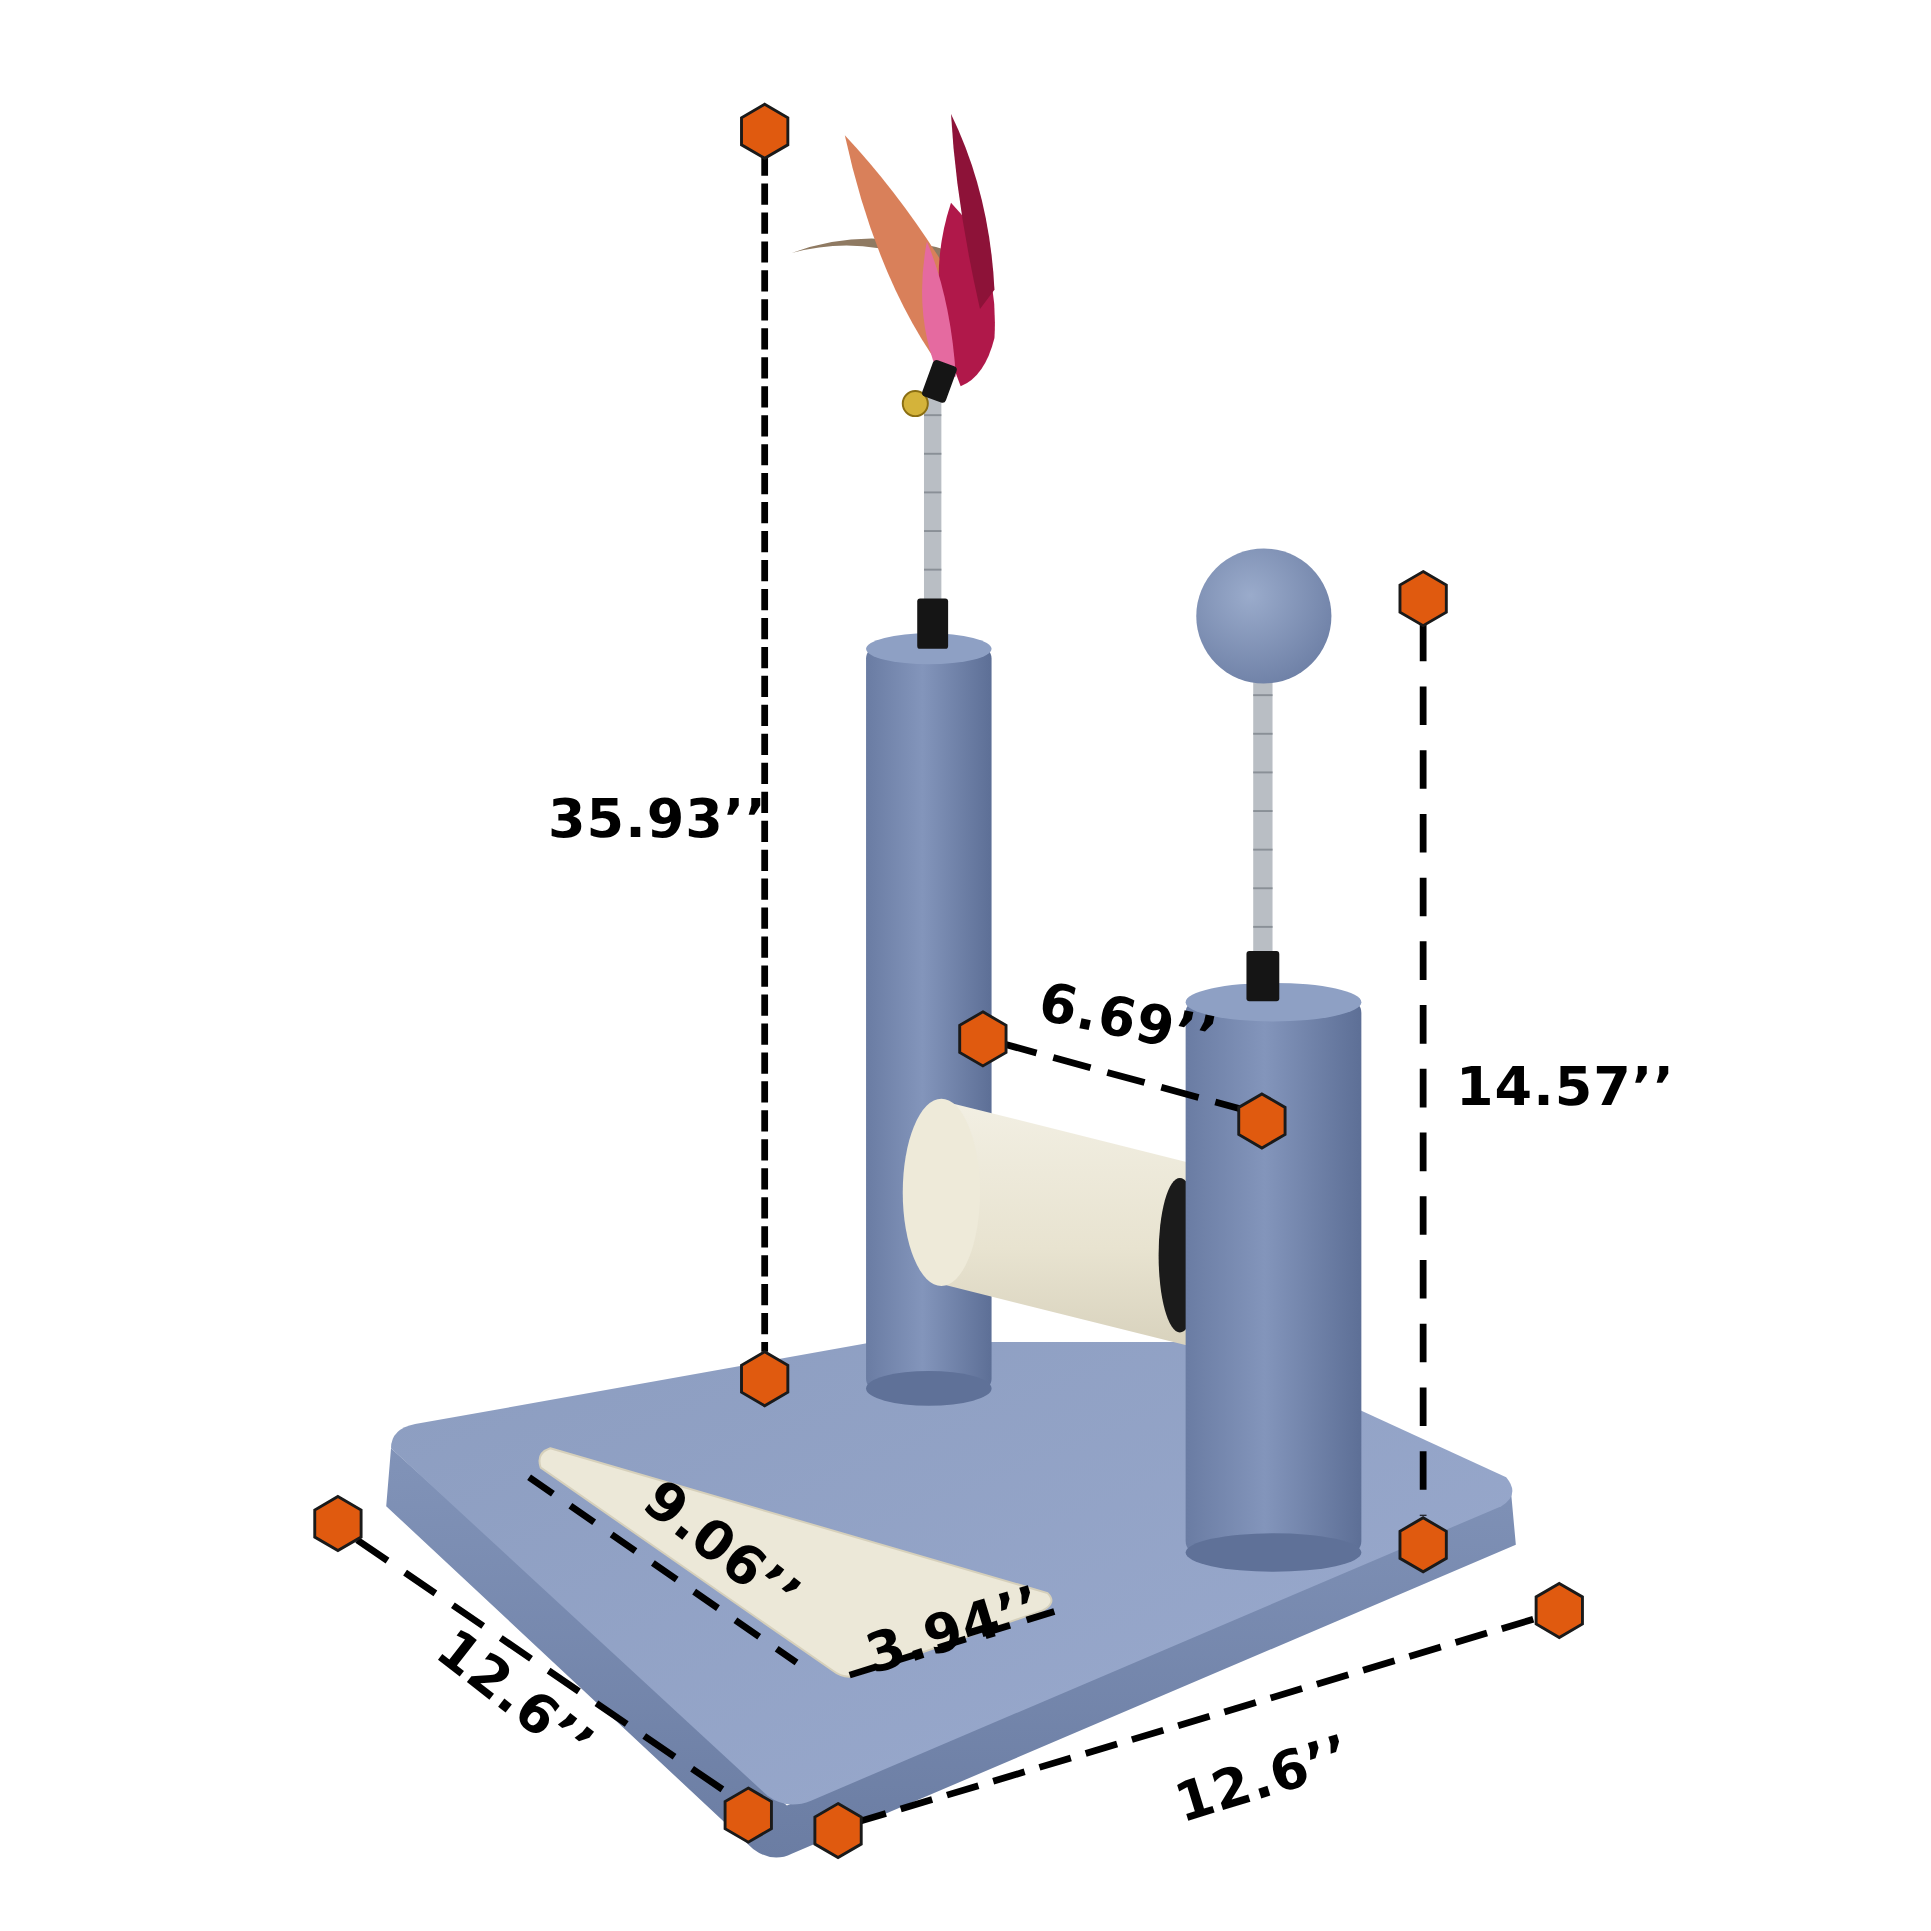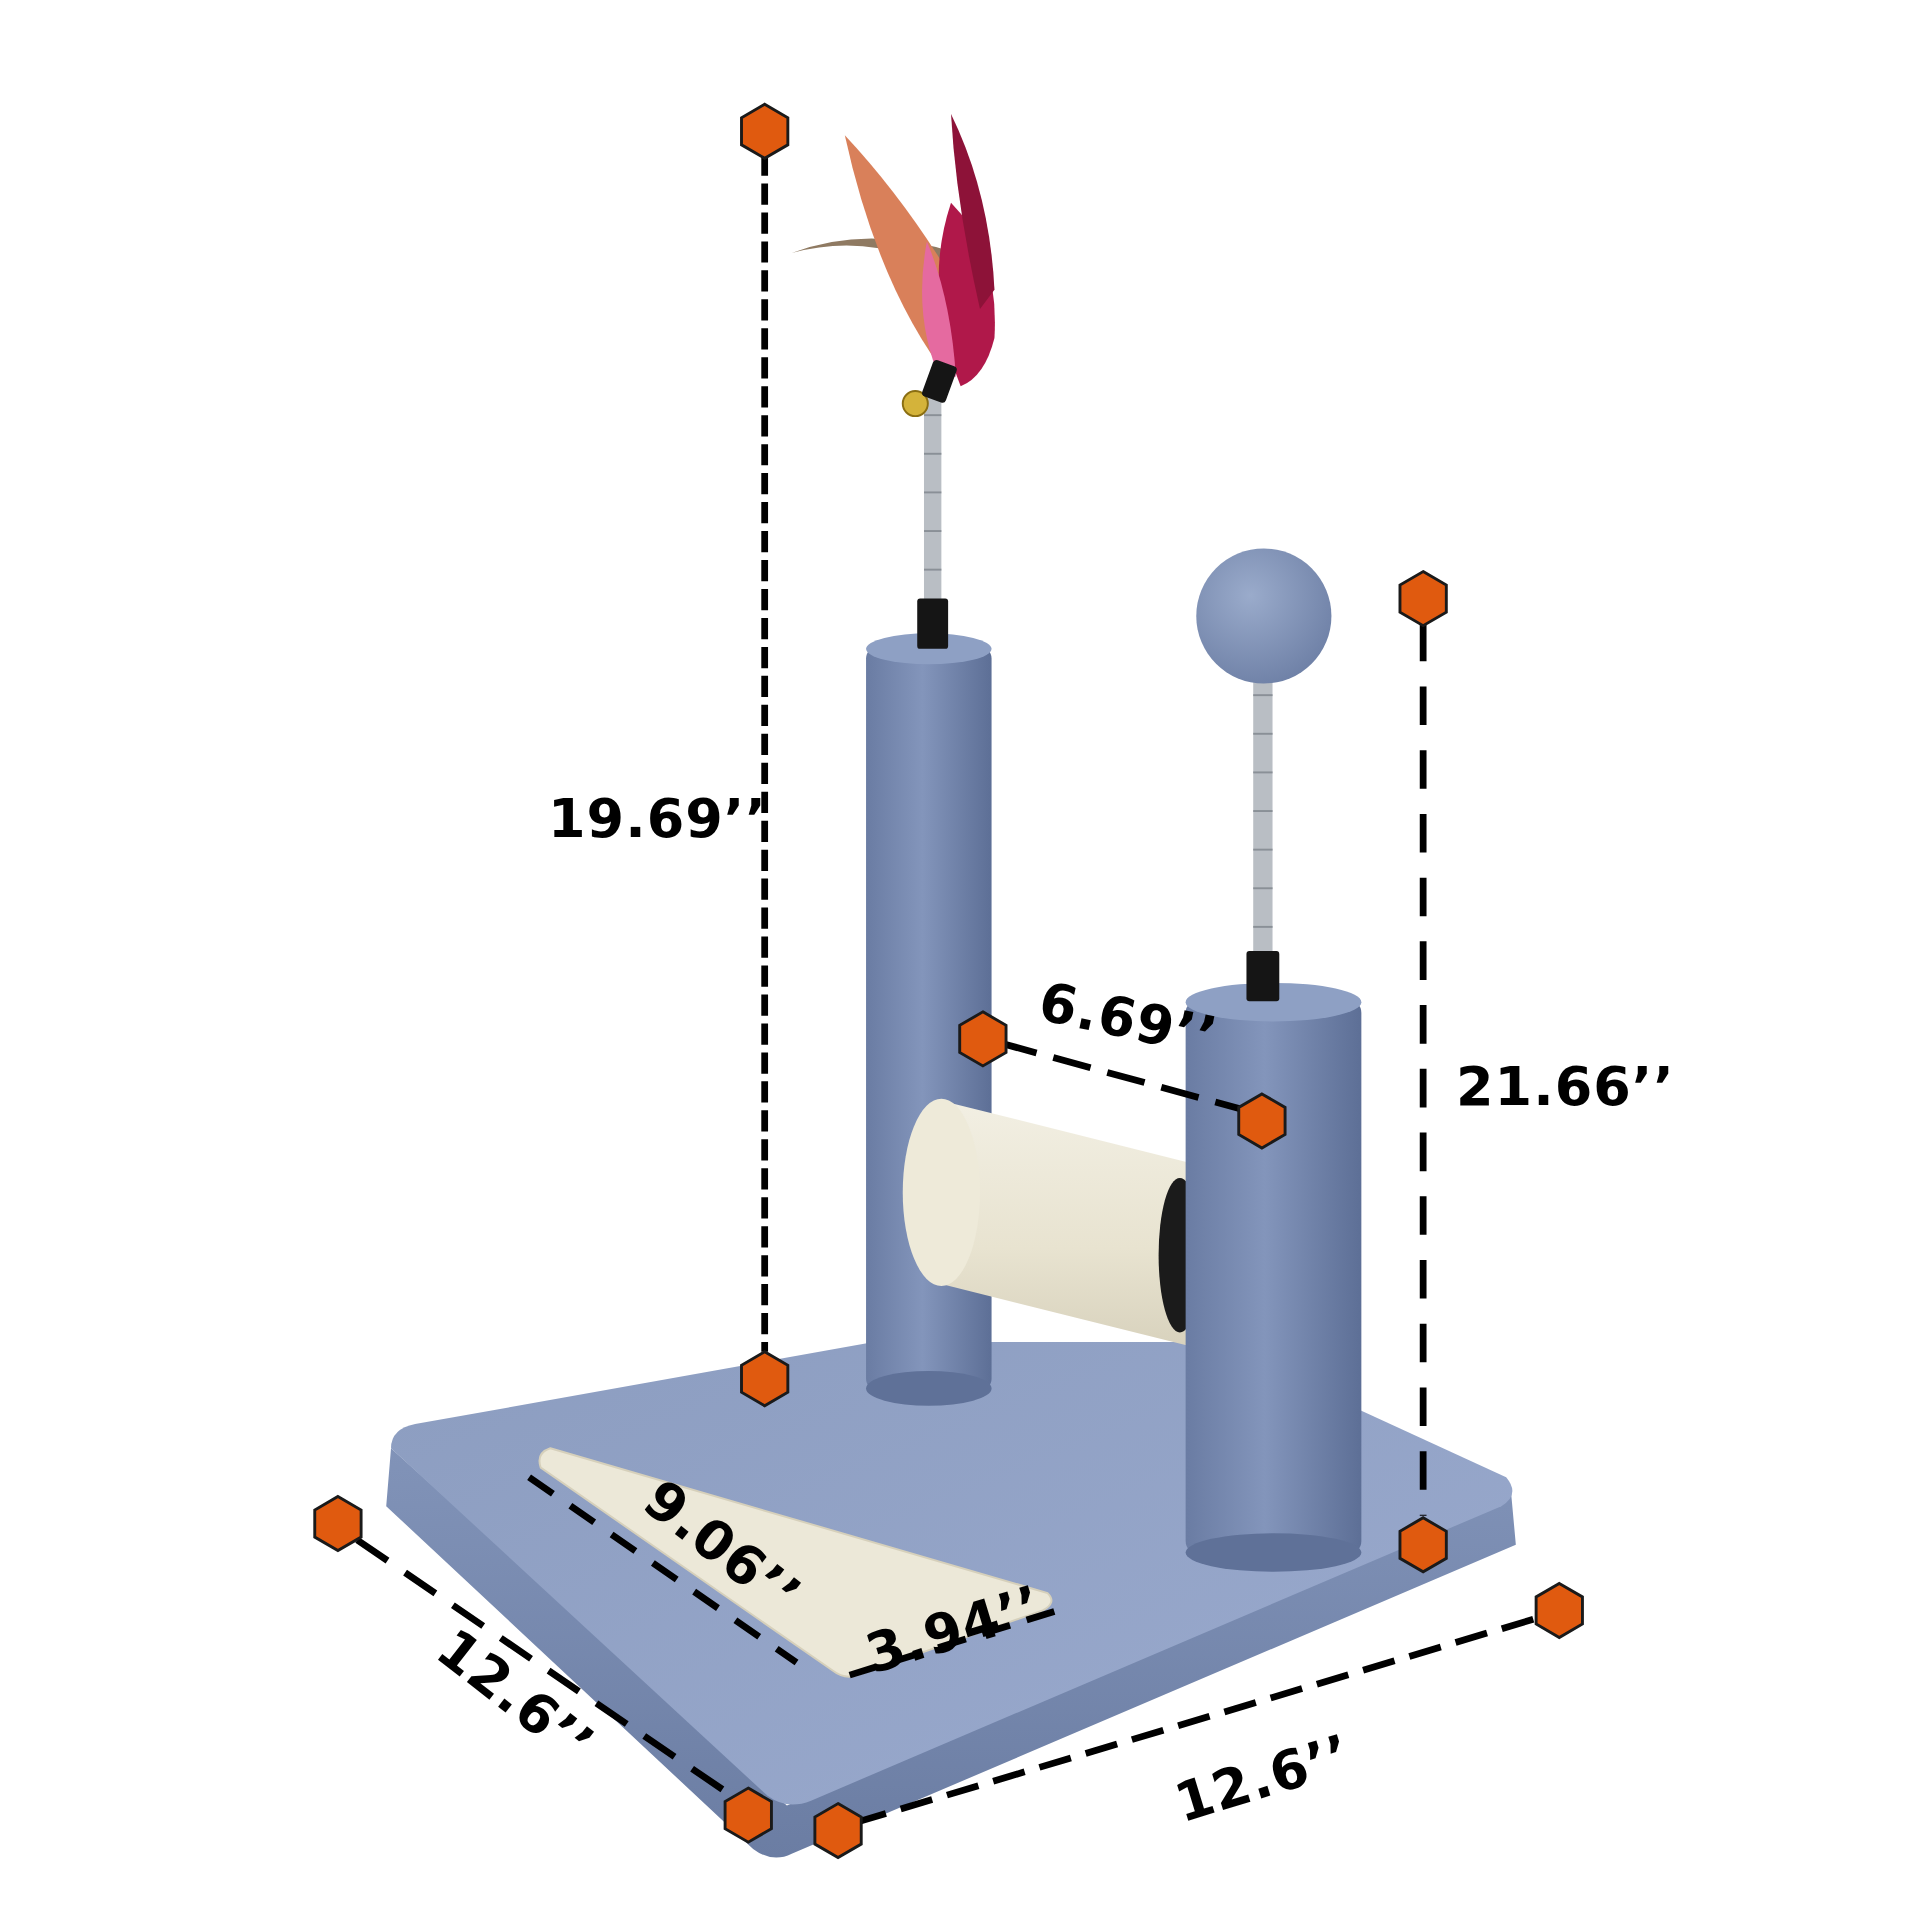--- a/index.html
+++ b/index.html
@@ -125,23 +125,23 @@
     <polygon points="1474,1572 1498,1586 1498,1614 1474,1628 1450,1614 1450,1586"></polygon>
     <polygon points="1018,1048 1042,1062 1042,1090 1018,1104 994,1090 994,1062"></polygon>
     <polygon points="1307,1133 1331,1147 1331,1175 1307,1189 1283,1175 1283,1147"></polygon>
     <polygon points="350,1550 374,1564 374,1592 350,1606 326,1592 326,1564"></polygon>
     <polygon points="775,1852 799,1866 799,1894 775,1908 751,1894 751,1866"></polygon>
     <polygon points="868,1868 892,1882 892,1910 868,1924 844,1910 844,1882"></polygon>
     <polygon points="1615,1640 1639,1654 1639,1682 1615,1696 1591,1682 1591,1654"></polygon>
   </g>
 </svg>
 
-<div class="dim-label" style="left:548px; top:792px;">19.69’’</div>
+<div class="dim-label" style="left:548px; top:792px;">35.93’’</div>
 
-<div class="dim-label" style="left:1456px; top:1060px;">21.66’’</div>
+<div class="dim-label" style="left:1456px; top:1060px;">14.57’’</div>
 
 <div class="dim-label" style="left:1038px; top:993px; transform:rotate(12deg);">6.69’’</div>
 
 <div class="dim-label" style="left:632px; top:1521px; transform:rotate(38deg);">9.06’’</div>
 
 <div class="dim-label" style="left:864px; top:1603px; transform:rotate(-17deg);">3.94’’</div>
 
 <div class="dim-label" style="left:425px; top:1670px; transform:rotate(38deg);">12.6’’</div>
 
 <div class="dim-label" style="left:1173px; top:1752px; transform:rotate(-17deg);">12.6’’</div>

